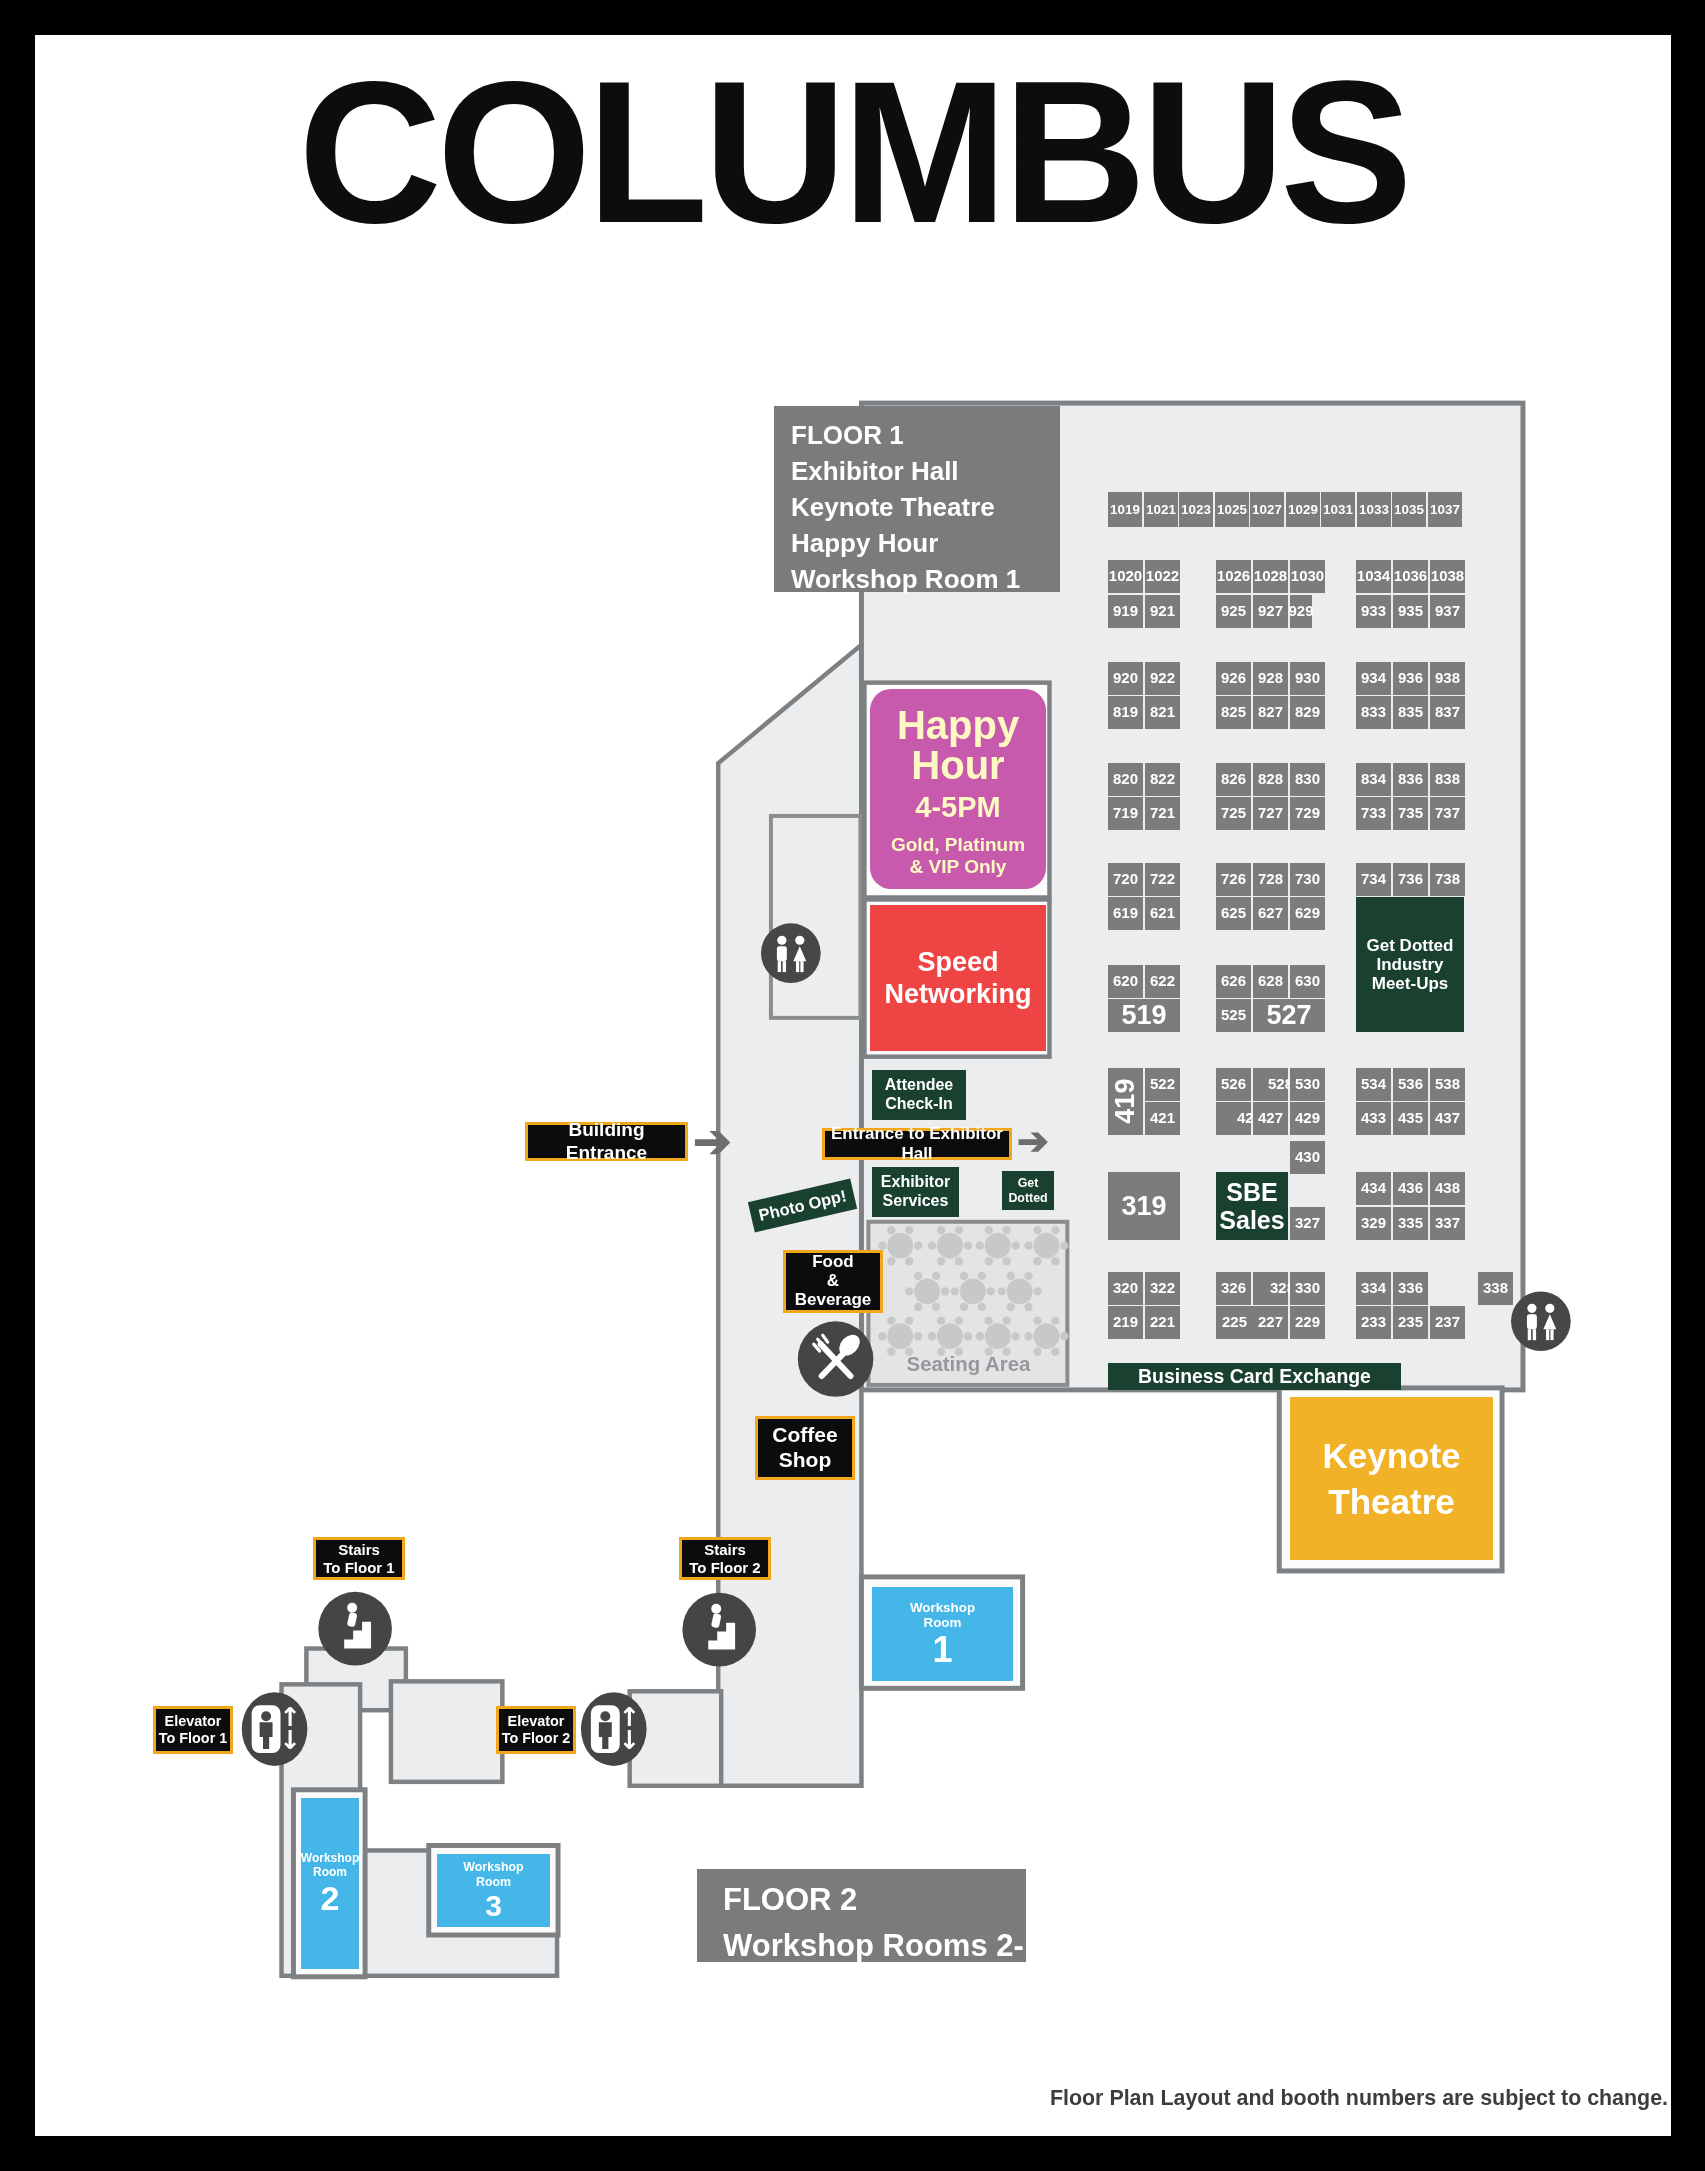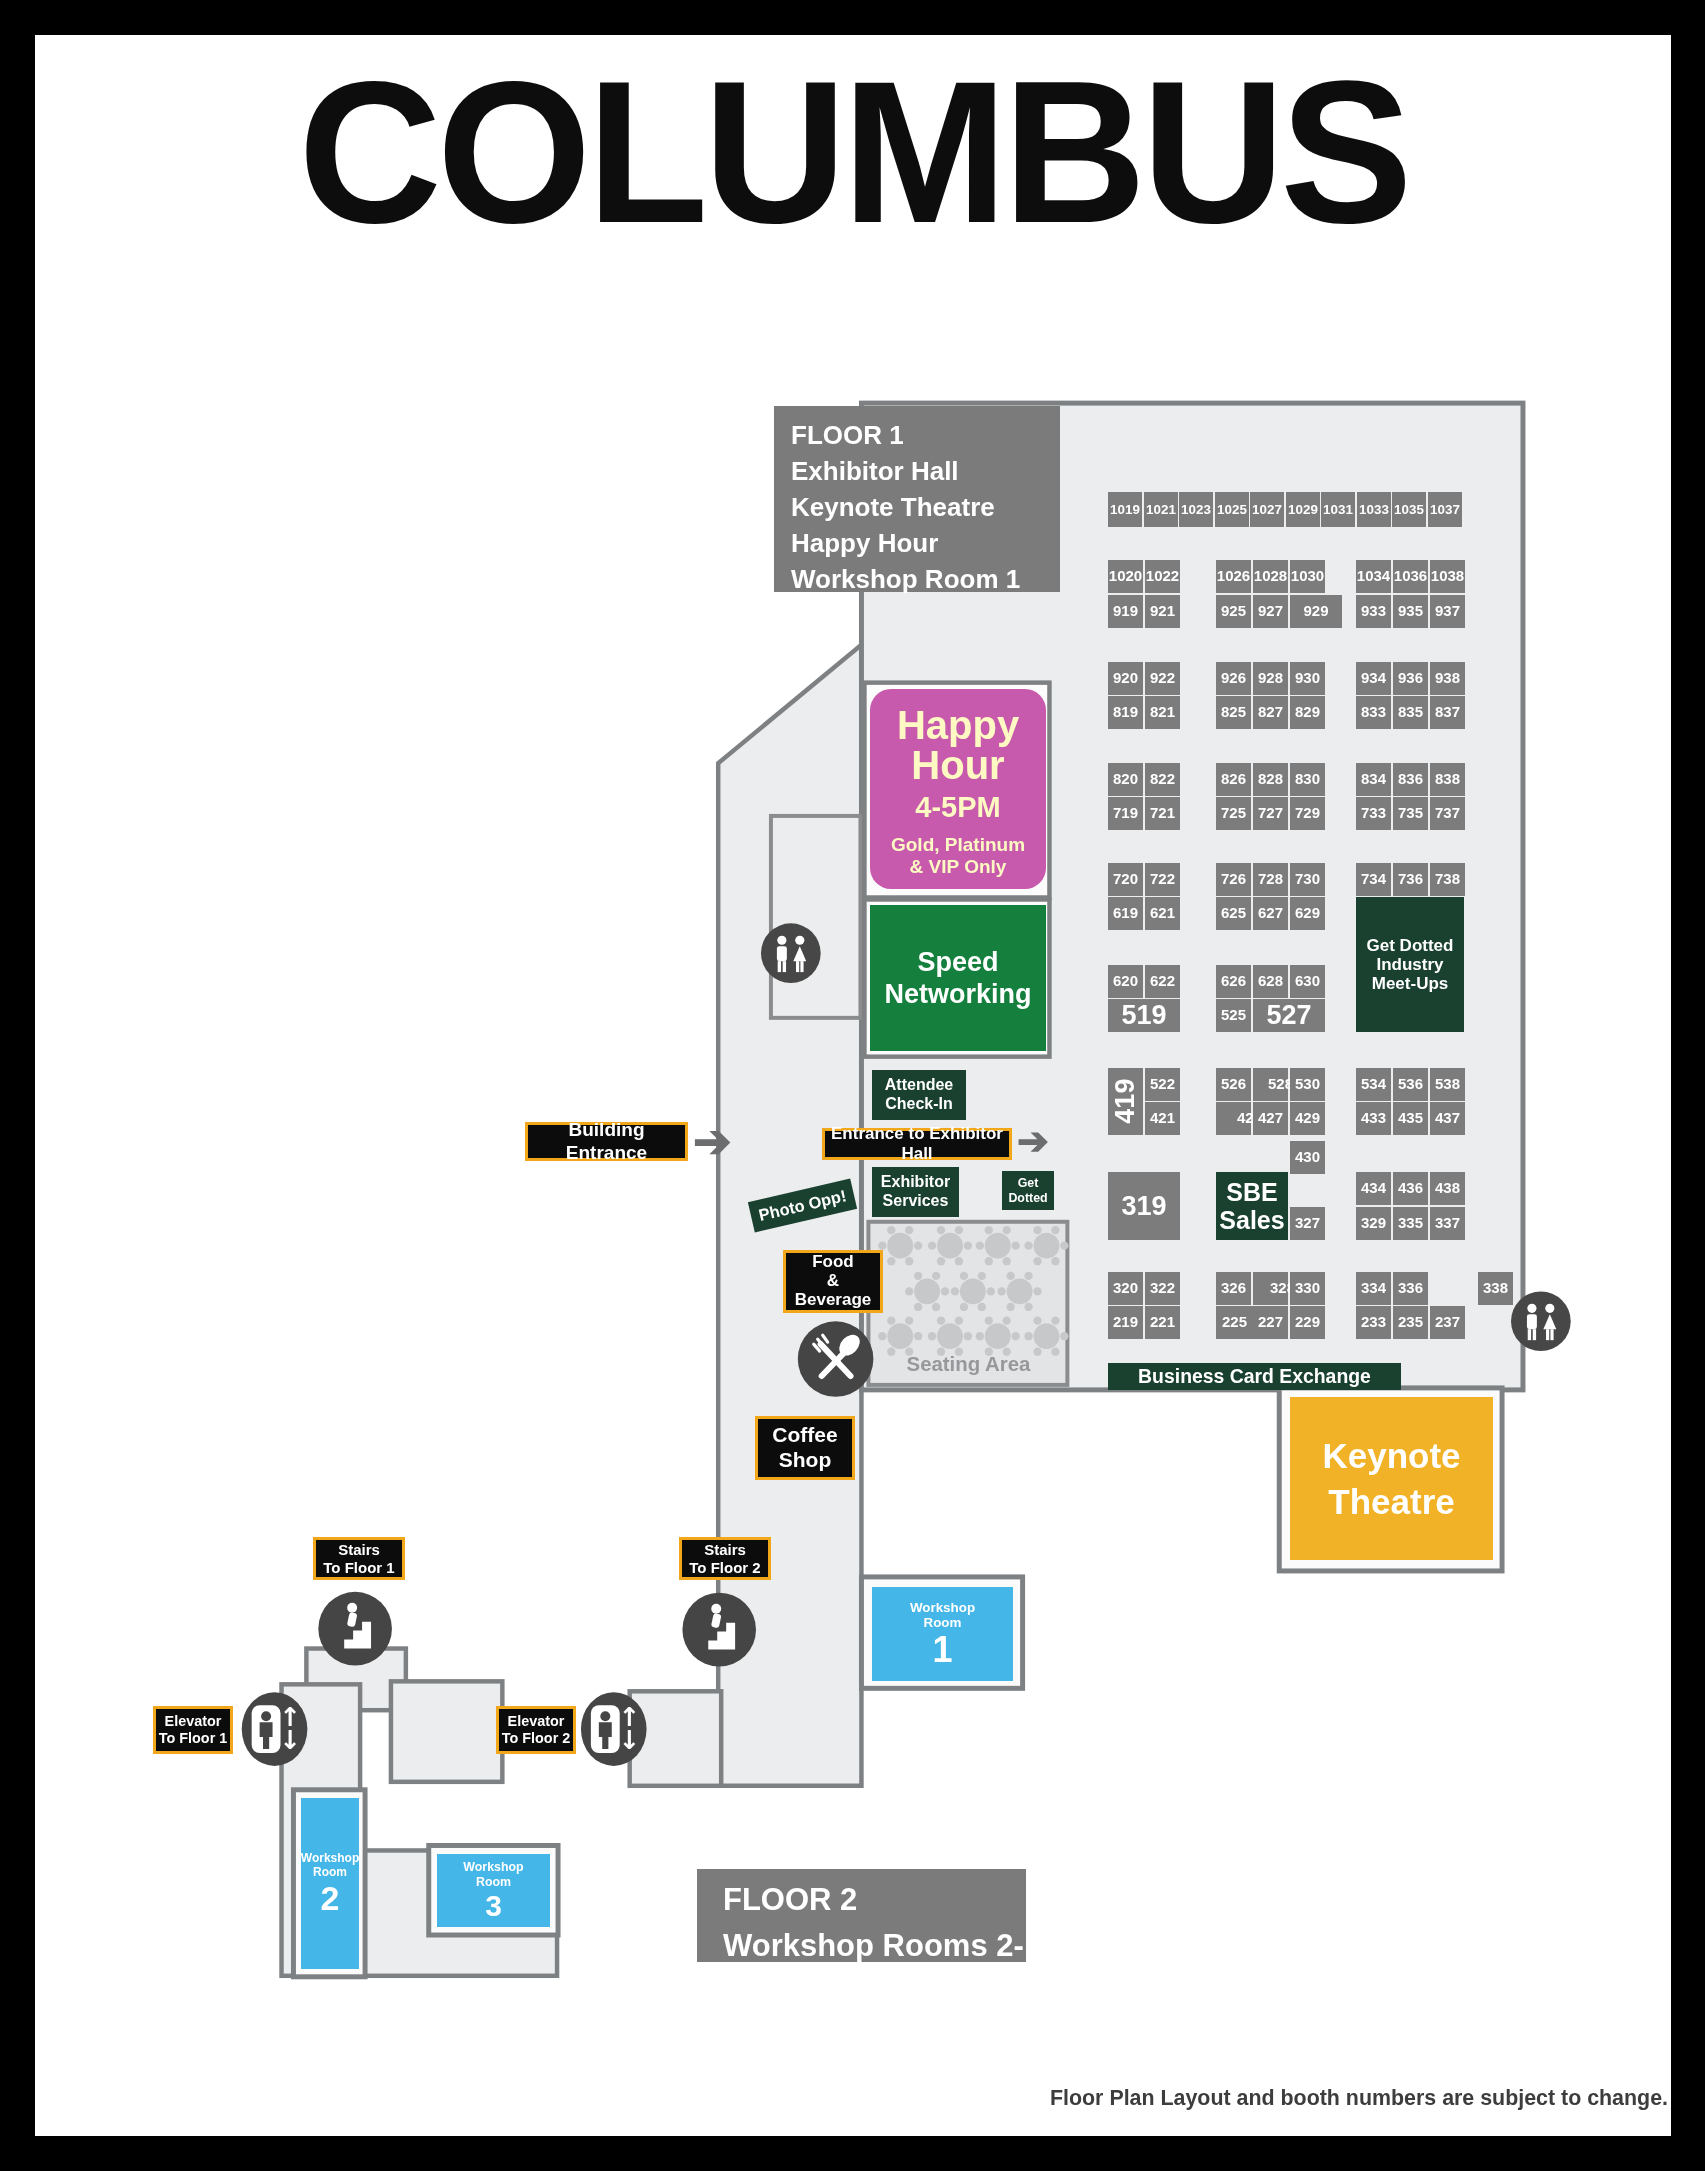--- a/index.html
+++ b/index.html
@@ -35,21 +35,21 @@
   .c{display:flex;align-items:center;justify-content:center;text-align:center;}
   #floor1-legend{left:774px;top:406px;width:286px;height:186px;padding:12px 0 0 17px;
                  font-size:26px;line-height:1.38;}
   #floor2-legend{left:697px;top:1869px;width:329px;height:93px;padding:8px 0 0 26px;
                  font-size:31px;line-height:1.47;}
   #happy{left:870px;top:689px;width:176px;height:200px;background:#c75aac;color:#fef9c3;
          font-weight:bold;text-align:center;border-radius:21px;}
   #happy .t{font-size:40px;line-height:1.0;padding-top:16px;}
   #happy .h{font-size:29px;padding-top:6px;}
   #happy .n{font-size:19px;line-height:1.15;padding-top:10px;}
-  #speed{left:870px;top:905px;width:176px;height:146px;background:#15803d;color:#fff;
+  #speed{left:870px;top:905px;width:176px;height:146px;background:#ef4444;color:#fff;
          font-weight:bold;font-size:27px;line-height:1.2;}
   #keynote{left:1290px;top:1397px;width:203px;height:163px;background:#f2b227;color:#fff;
            font-weight:bold;font-size:35px;line-height:1.3;}
   #seating-label{left:869px;top:1351px;width:199px;height:26px;color:#96989b;
                  font-weight:bold;font-size:20.4px;}
   #bce{left:1108px;top:1363px;width:293px;height:27px;font-size:19.4px;}
   .arrow{color:#6b6d6f;font-weight:bold;font-size:46px;line-height:1;}
   .wsname{font-size:13.4px;line-height:1.15;}
   .wsnum{font-size:36px;line-height:1.0;padding-top:2px;}
   #disclaimer{left:786px;top:2086px;width:882px;height:32px;text-align:right;
@@ -220,21 +220,21 @@
     </div>
     <div class="booth" style="left: 1145px; top: 595px; width: 35px; height: 33px;">
       <span>921</span>
     </div>
     <div class="booth" style="left: 1216px; top: 595px; width: 35px; height: 33px;">
       <span>925</span>
     </div>
     <div class="booth" style="left: 1253px; top: 595px; width: 35px; height: 33px;">
       <span>927</span>
     </div>
-    <div class="booth" style="left: 1290px; top: 595px; width: 52px; height: 33px;">
+    <div class="booth" style="left: 1290px; top: 595px; width: 22px; height: 33px;">
       <span>929</span>
     </div>
     <div class="booth" style="left: 1356px; top: 595px; width: 35px; height: 33px;">
       <span>933</span>
     </div>
     <div class="booth" style="left: 1393px; top: 595px; width: 35px; height: 33px;">
       <span>935</span>
     </div>
     <div class="booth" style="left: 1430px; top: 595px; width: 35px; height: 33px;">
       <span>937</span>

